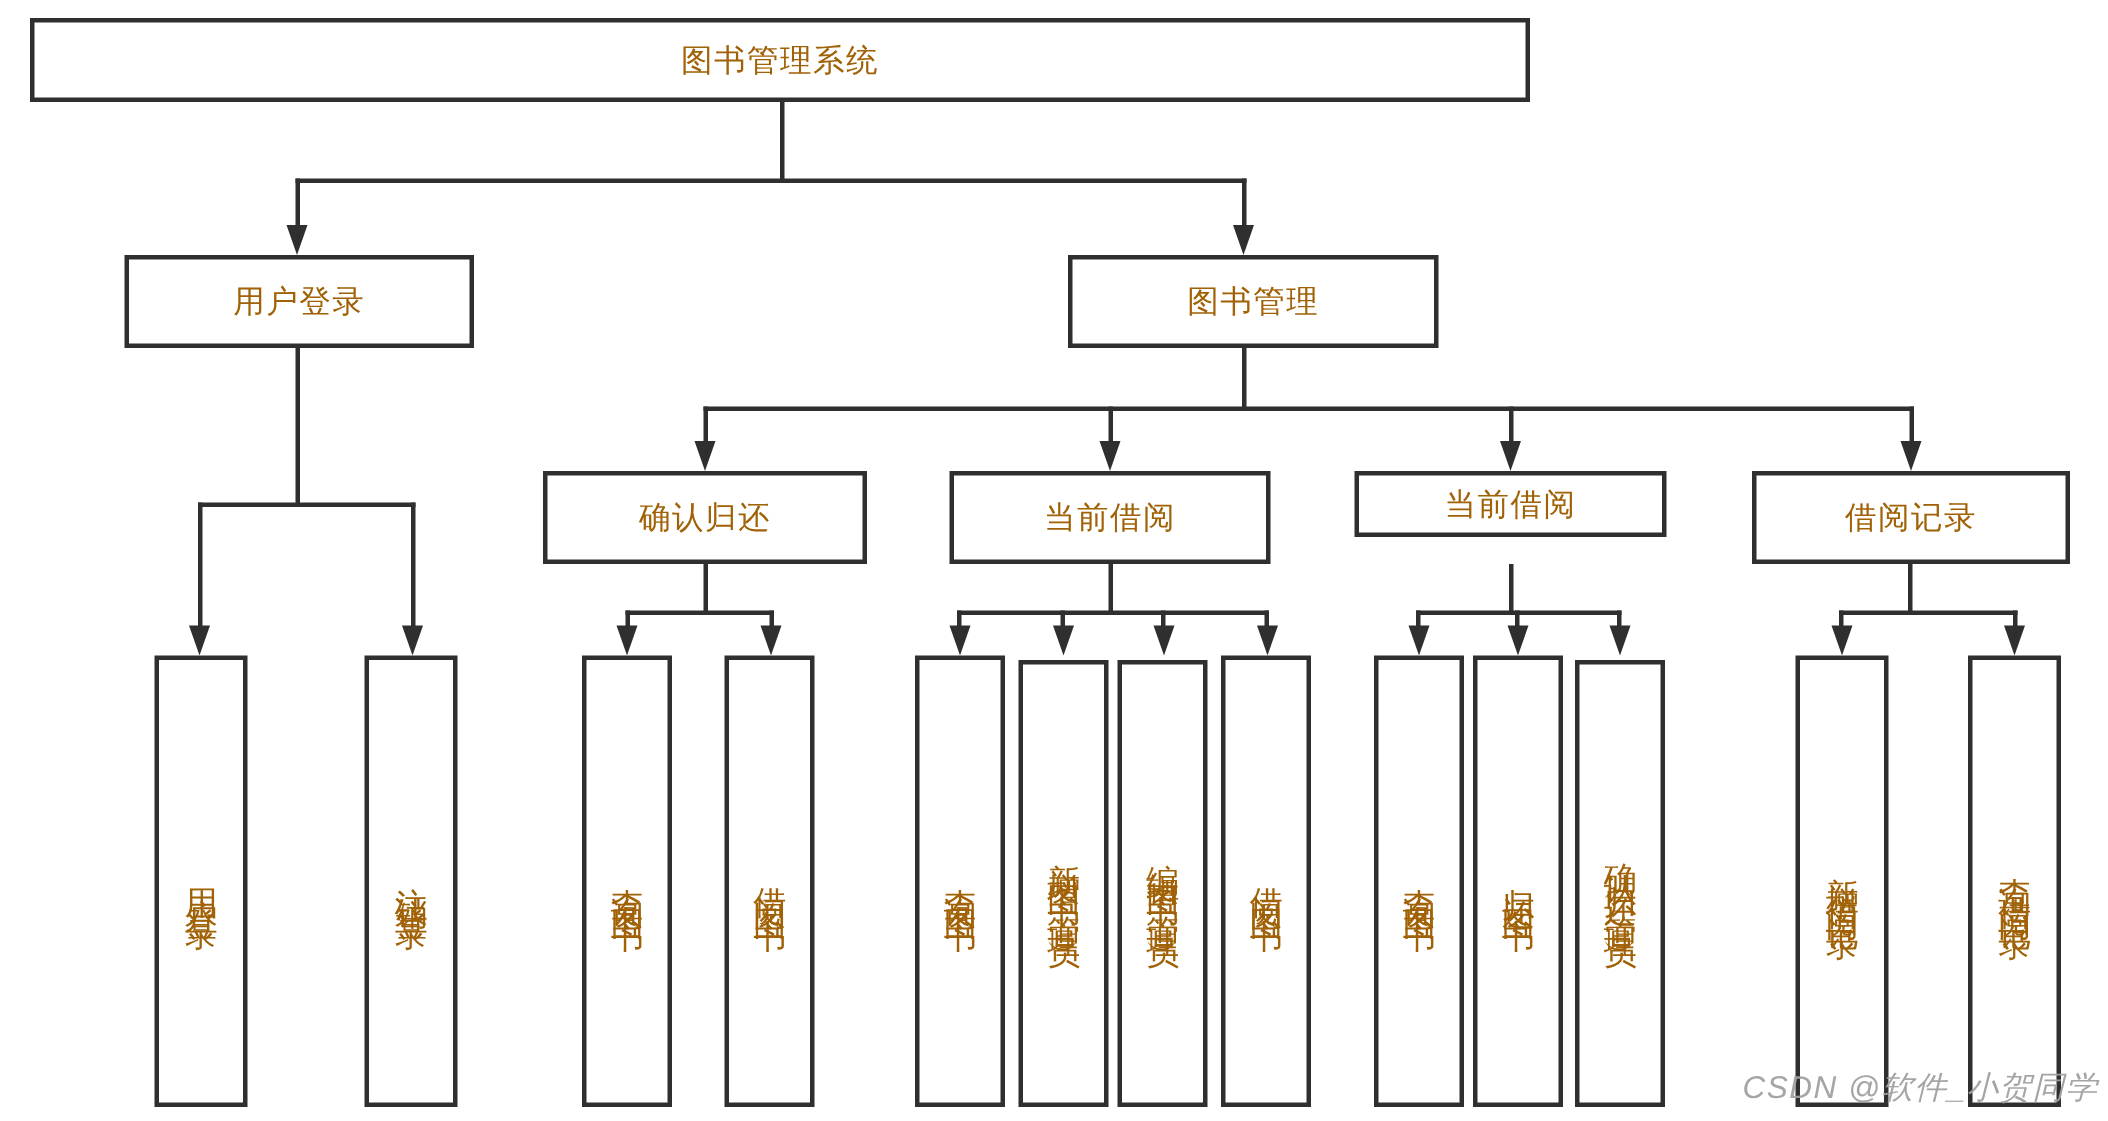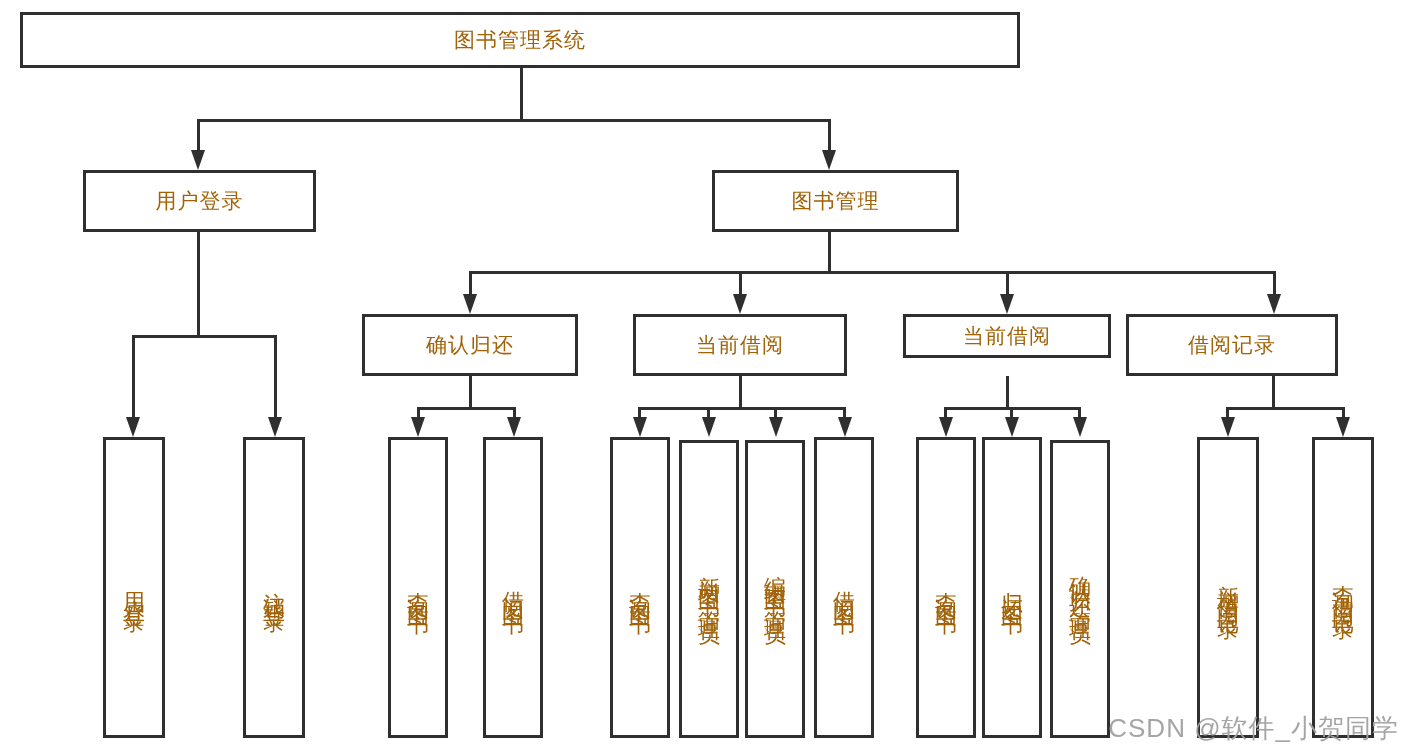--- a/index.html
+++ b/index.html
@@ -36,25 +36,26 @@
   .arrow {
     position:absolute; width:0; height:0;
     border-left:7px solid transparent;
     border-right:7px solid transparent;
     border-top:20px solid #2f2f2f;
     z-index:1;
   }
   .watermark {
     position:absolute;
     top:711px; right:6px;
-    font-size:26px;
+    font-size:21px;
     letter-spacing:1px;
     color:rgba(160,160,160,0.95);
     z-index:5;
     white-space:nowrap;
+    font-style:italic;
   }
 </style>
 </head>
 <body>
 
 <div class="canvas">
 
   <div class="vline" style="left:520px;top:68px;height:53px"></div>
   <div class="hline" style="left:197px;top:119px;width:634px"></div>
   <div class="vline" style="left:197px;top:119px;height:34px"></div>
@@ -127,21 +128,21 @@
 
   <div class="box" style="left:362px;top:314px;width:216px;height:62px">
     <span>确认归还</span>
   </div>
   <div class="box" style="left:633px;top:314px;width:214px;height:62px">
     <span>当前借阅</span>
   </div>
   <div class="box" style="left:903px;top:314px;width:208px;height:44px">
     <span>当前借阅</span>
   </div>
-  <div class="box" style="left:1126px;top:314px;width:212px;height:62px">
+  <div class="box" style="left:1168px;top:314px;width:212px;height:62px">
     <span>借阅记录</span>
   </div>
 
   <div class="box vbox" style="left:103px;top:437px;width:62px;height:301px">
     <span>用户登录</span>
   </div>
   <div class="box vbox" style="left:243px;top:437px;width:62px;height:301px">
     <span>注销登录</span>
   </div>
 

